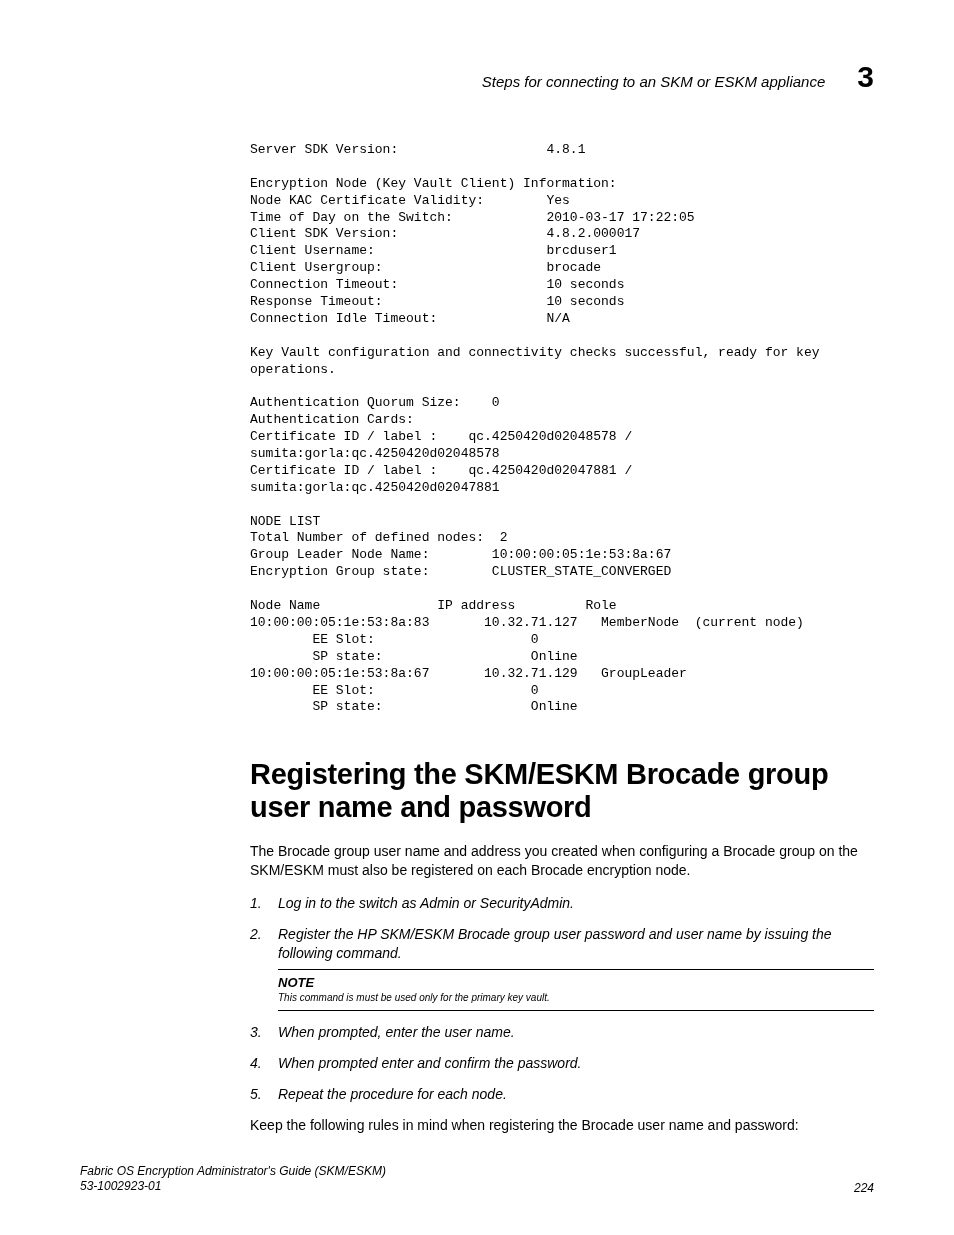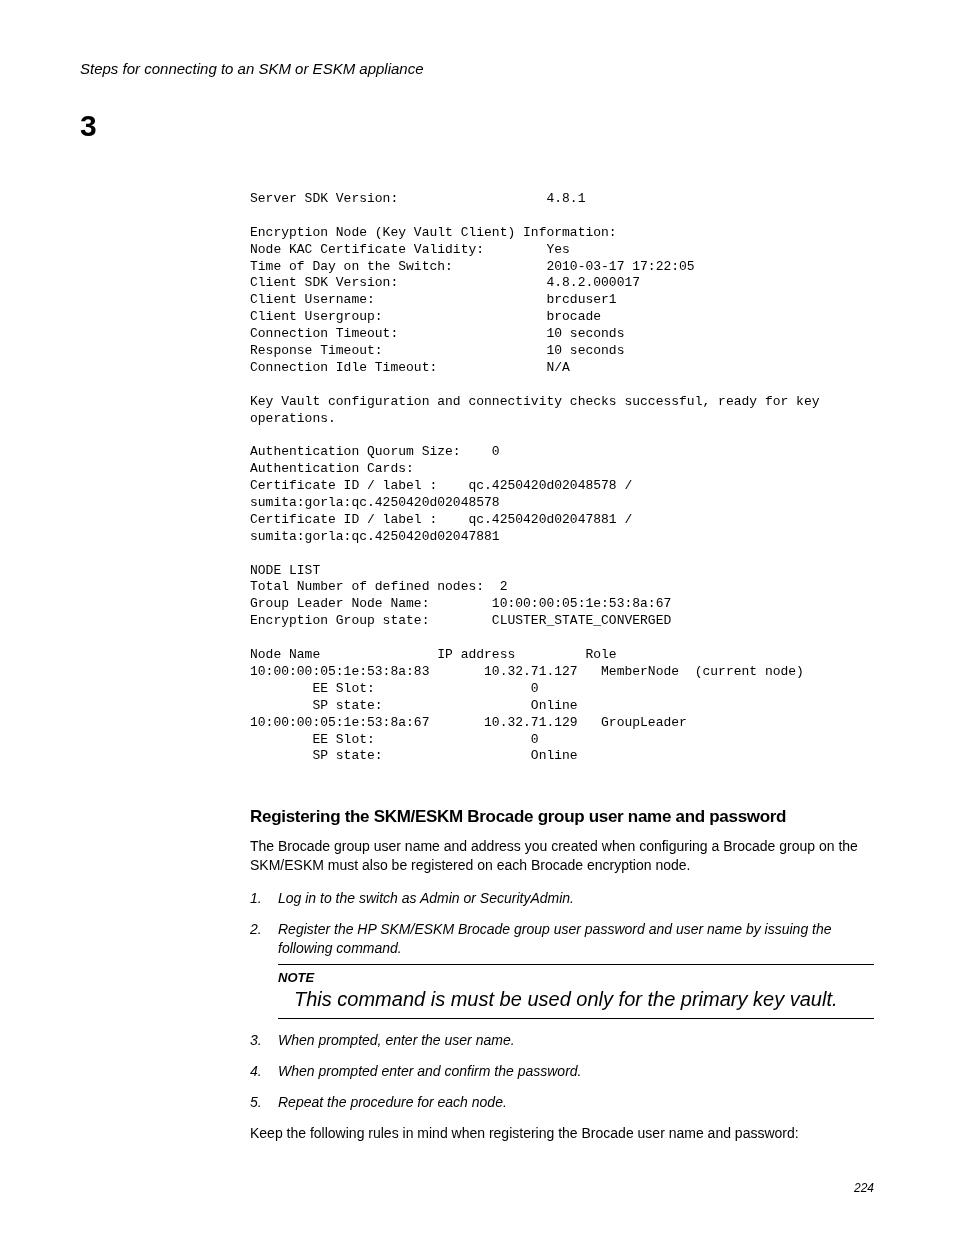--- a/index.html
+++ b/index.html
@@ -1,15 +1,15 @@
 <!DOCTYPE html>
 <html><head>
   <meta charset="utf-8">
   <style>
-    * { margin: 0; padding: 0; box-sizing: border-box; flex-direction: column; }
+    * { margin: 0; padding: 0; box-sizing: border-box; }
     body {
       font-family: Arial, Helvetica, sans-serif;
       font-size: 14px;
       color: #000;
       background: #fff;
       width: 954px;
       height: 1235px;
       position: relative;
       padding: 60px 80px 40px 80px;
     }
@@ -30,24 +30,24 @@
     }
     .mono-block {
       font-family: "Courier New", Courier, monospace;
       font-size: 13px;
       line-height: 1.3;
       white-space: pre;
       margin-left: 170px;
       margin-bottom: 42px;
     }
     .section-heading {
-      font-size: 17px;
+      font-size: 29px;
       font-weight: bold;
       margin-left: 170px;
-      margin-bottom: 10px;
+      margin-bottom: 18px;
       font-family: Arial, Helvetica, sans-serif;
       letter-spacing: -0.3px;
     }
     .body-text {
       margin-left: 170px;
       font-size: 14px;
       line-height: 1.35;
       margin-bottom: 14px;
     }
     .ol {
@@ -81,23 +81,22 @@
       border-top: 1.3px solid #000;
       border-bottom: 1.3px solid #000;
       padding: 4px 0 6px 0;
       margin-top: 6px;
     }
     .note-label {
       font-weight: bold;
       font-size: 13px;
     }
     .note-text {
-      font-size: 20px;
+      font-size: 10px;
       line-height: 1.3;
-      margin-left: 16px;
     }
     .footer {
       position: absolute;
       bottom: 40px;
       left: 80px;
       right: 80px;
       font-style: italic;
       font-size: 12px;
       display: flex;
       justify-content: space-between;
@@ -163,14 +162,18 @@
     </div>
   </li>
   <li><span>When prompted, enter the user name.</span></li>
   <li><span>When prompted enter and confirm the password.</span></li>
   <li><span>Repeat the procedure for each node.</span></li>
 </ol>
 
 <p class="body-text">Keep the following rules in mind when registering the Brocade user name and password:</p>
 
 <div class="footer">
+  <div class="footer-left">
+    <div>Fabric OS Encryption Administrator's Guide (SKM/ESKM)</div>
+    <div>53-1002923-01</div>
+  </div>
   <div class="footer-right">224</div>
 </div>
 
 </body></html>

